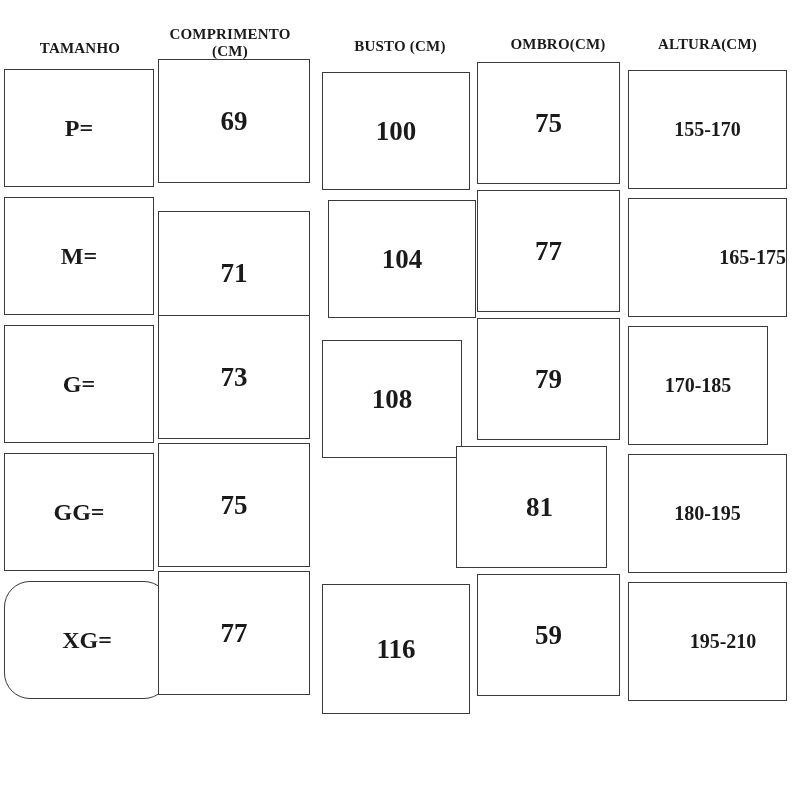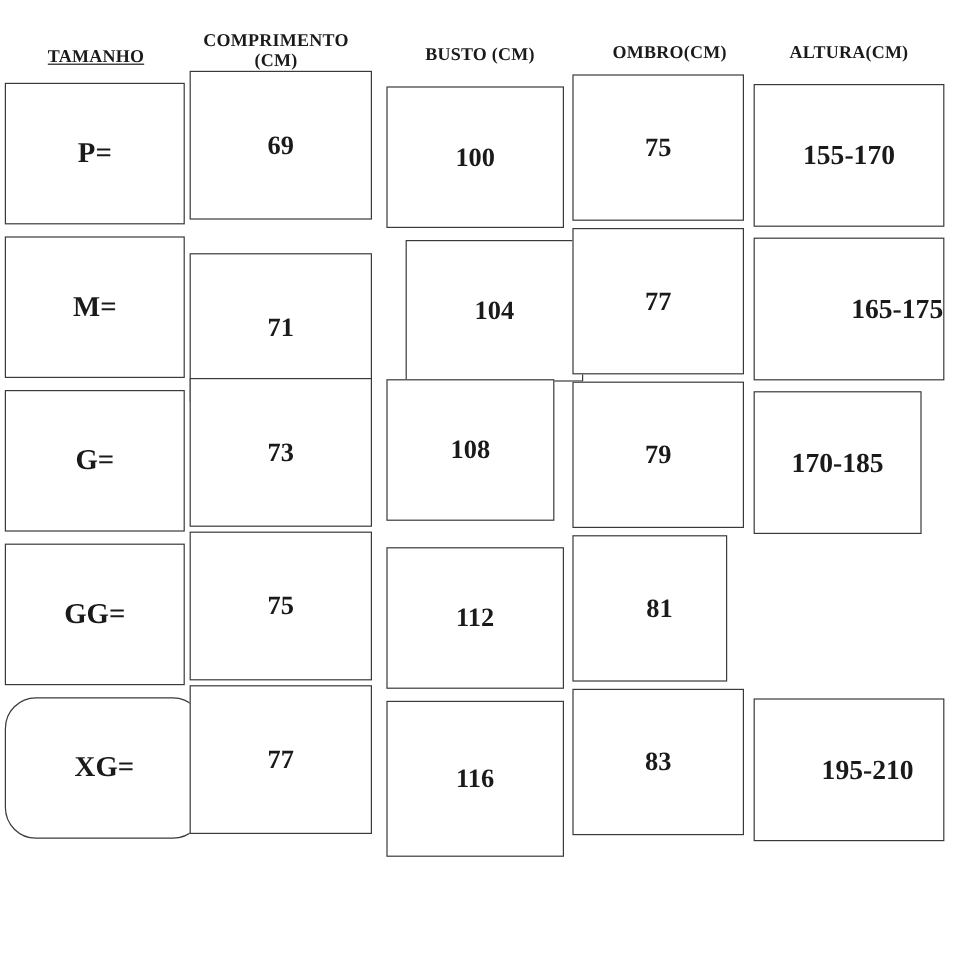--- a/index.html
+++ b/index.html
@@ -36,36 +36,36 @@
     position: absolute;
     box-sizing: border-box;
     border: 1.5px solid #3a3a3a;
     background: #ffffff;
     display: flex;
     align-items: center;
     justify-content: center;
   }
   .cell span {
     font-weight: bold;
-    font-size: 22px;
+    font-size: 27px;
     color: #1a1a1a;
   }
   .cell.size span {
     font-size: 24px;
   }
   .cell.height span {
-    font-size: 23px;
+    font-size: 20px;
   }
 </style>
 </head>
 <body>
 
 <div id="size-table">
 
-  <div class="col-header" style="left:10px; top:40px; width:140px;text-decoration:underline;">TAMANHO</div>
+  <div class="col-header" style="left:10px; top:40px; width:140px;">TAMANHO</div>
   <div class="col-header" style="left:150px; top:26px; width:160px;">COMPRIMENTO
 (CM)</div>
   <div class="col-header" style="left:330px; top:38px; width:140px;">BUSTO (CM)</div>
   <div class="col-header" style="left:483px; top:36px; width:150px;">OMBRO(CM)</div>
   <div class="col-header" style="left:630px; top:36px; width:155px;">ALTURA(CM)</div>
 
   <div class="cell size" style="left:4px; top:69px; width:150px; height:118px;">
       <span>P=</span>
     </div>
   <div class="cell" style="left:158px; top:59px; width:152px; height:124px;">
@@ -80,68 +80,68 @@
   <div class="cell height" style="left:628px; top:70px; width:159px; height:119px;">
       <span>155-170</span>
     </div>
 
   <div class="cell size" style="left:4px; top:197px; width:150px; height:118px;">
       <span>M=</span>
     </div>
   <div class="cell" style="left:158px; top:187px; width:152px; height:124px;margin-top:24px;">
       <span>71</span>
     </div>
-  <div class="cell" style="left:338px; top:200px; width:148px; height:118px;">
+  <div class="cell" style="left:328px; top:200px; width:148px; height:118px;">
       <span>104</span>
     </div>
   <div class="cell" style="left:477px; top:190px; width:143px; height:122px;">
       <span>77</span>
     </div>
   <div class="cell height" style="left:628px; top:198px; width:159px; height:119px;justify-content:flex-end;">
       <span>165-175</span>
     </div>
 
   <div class="cell size" style="left:4px; top:325px; width:150px; height:118px;">
       <span>G=</span>
     </div>
   <div class="cell" style="left:158px; top:315px; width:152px; height:124px;">
       <span>73</span>
     </div>
-  <div class="cell" style="left:322px; top:316px; width:140px; height:118px;">
+  <div class="cell" style="left:322px; top:340px; width:140px; height:118px;">
       <span>108</span>
     </div>
   <div class="cell" style="left:477px; top:318px; width:143px; height:122px;">
       <span>79</span>
     </div>
   <div class="cell height" style="left:628px; top:326px; width:140px; height:119px;">
       <span>170-185</span>
     </div>
 
   <div class="cell size" style="left:4px; top:453px; width:150px; height:118px;">
       <span>GG=</span>
     </div>
   <div class="cell" style="left:158px; top:443px; width:152px; height:124px;">
       <span>75</span>
     </div>
-  <div class="cell" style="left:322px; top:456px; width:148px; height:118px;">
-      <span>112</span>
+  <div class="cell" style="left:456px; top:446px; width:151px; height:122px;padding-left:16px;">
+      <span>81</span>
     </div>
-  <div class="cell" style="left:477px; top:446px; width:129px; height:122px;padding-left:16px;">
-      <span>81</span>
+  <div class="cell height" style="left:628px; top:454px; width:159px; height:119px;">
+      <span>180-195</span>
     </div>
 
   <div class="cell size" style="left:4px; top:581px; width:166px; height:118px;border-radius:26px;">
       <span>XG=</span>
     </div>
   <div class="cell" style="left:158px; top:571px; width:152px; height:124px;">
       <span>77</span>
     </div>
   <div class="cell" style="left:322px; top:584px; width:148px; height:130px;">
       <span>116</span>
     </div>
   <div class="cell" style="left:477px; top:574px; width:143px; height:122px;">
-      <span>83</span>
+      <span>59</span>
     </div>
   <div class="cell height" style="left:628px; top:582px; width:159px; height:119px;padding-left:31px;">
       <span>195-210</span>
     </div>
 
 </div>
 
 </body></html>

